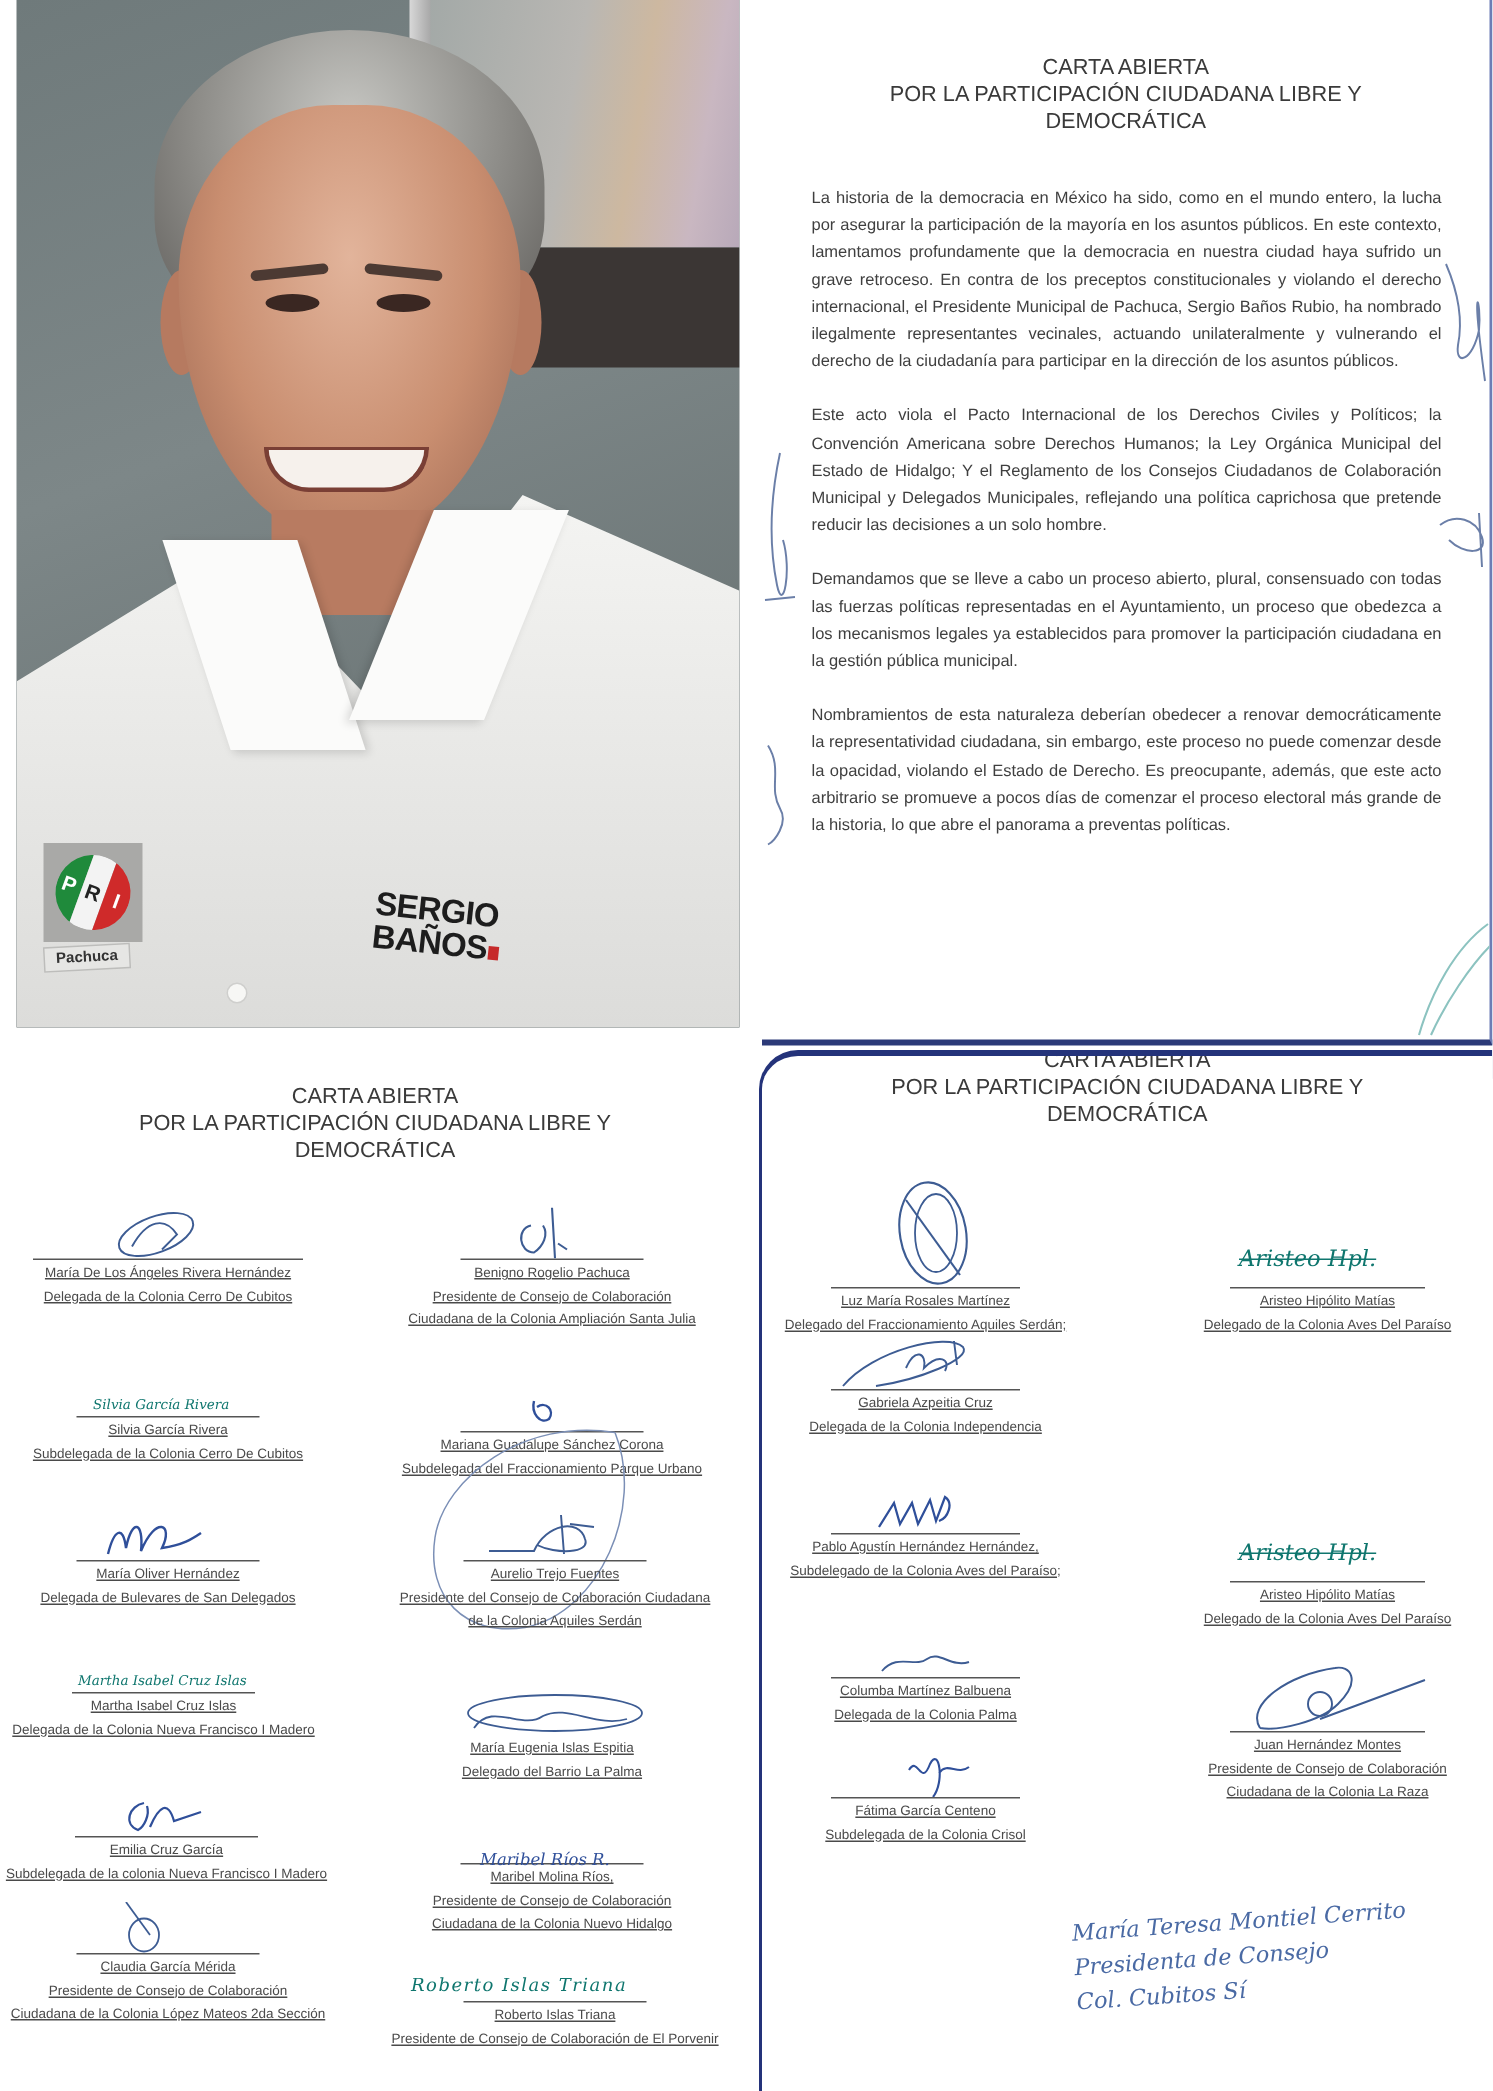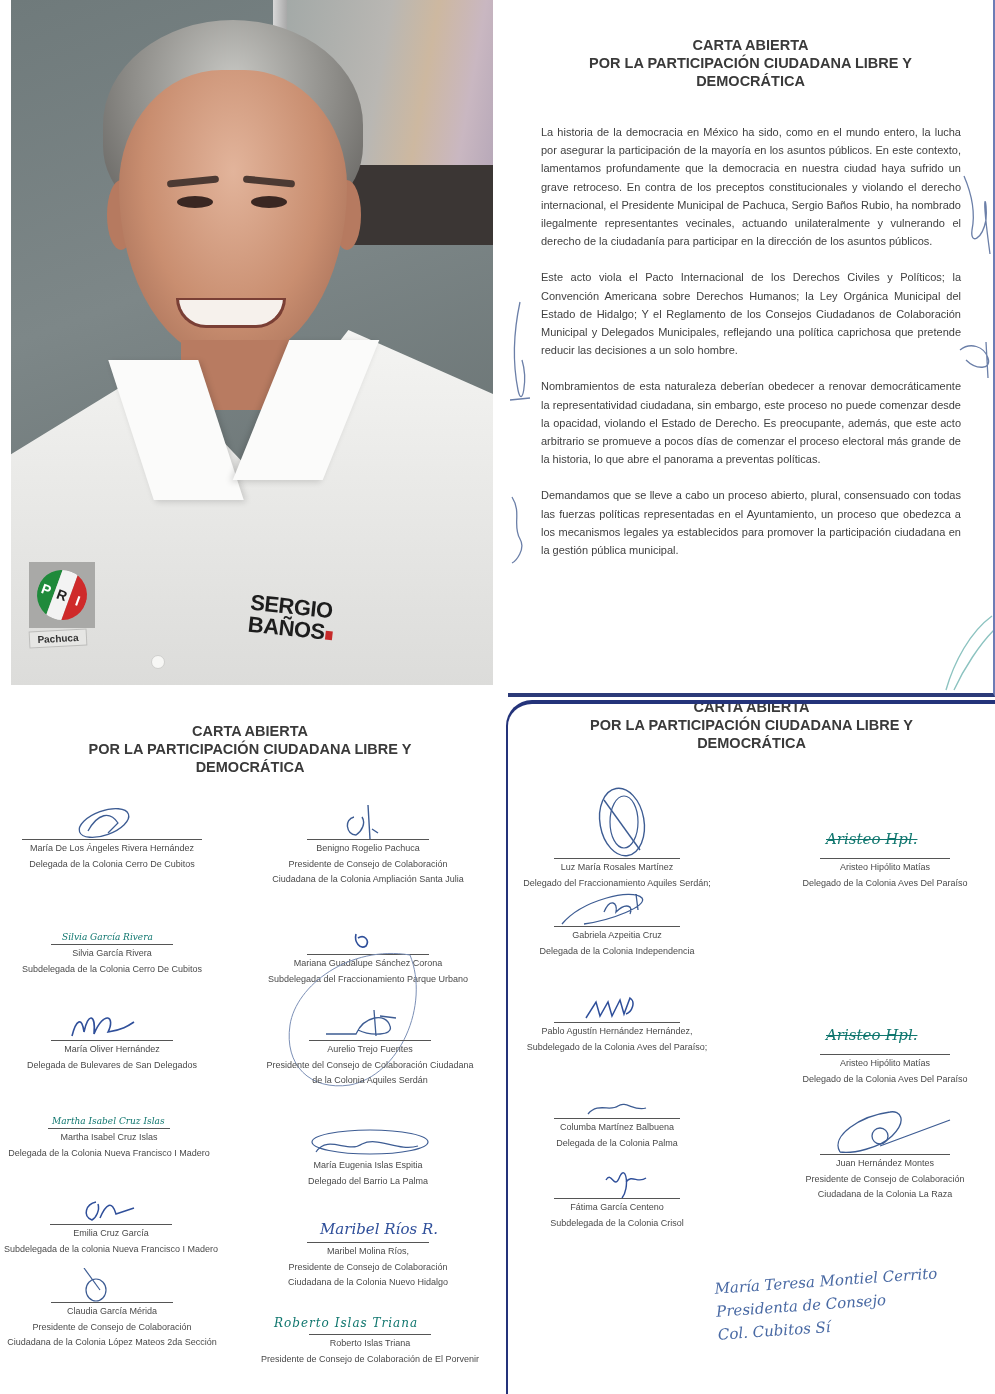--- a/index.html
+++ b/index.html
@@ -86,42 +86,42 @@
 
   
   .page {
     position: absolute; background: #fff; overflow: hidden;
   }
   .page.p1 { left: 508px; top: 0; width: 487px; height: 697px; border-right: 2px solid #6d7db5; border-bottom: 4px solid #2c3a78; }
   .page.p2 { left: 0; top: 700px; width: 500px; height: 694px; }
   .page.p3 { left: 506px; top: 700px; width: 489px; height: 694px; border-top: 4px solid #24337a; border-left: 2px solid #24337a; border-top-left-radius: 26px; }
 
   .title {
-    text-align: center; font-weight: 700; color: #3a3a3a; font-size: 14.5px; line-height: 18px;
+    text-align: center; font-weight: 400; color: #3a3a3a; font-size: 14.5px; line-height: 18px;
   }
   .p1 .title { margin-top: 36px; }
   .p2 .title { margin-top: 22px; }
   .p3 .title { margin-top: -6px; }
 
   .body-text {
     position: absolute; left: 33px; top: 123px; width: 420px;
     font-size: 11px; line-height: 18.2px; color: #3f3f3f; text-align: justify;
   }
   .body-text p { margin-bottom: 18px; }
 
   
   .ink { position: absolute; }
 
   
   .sig {
     position: absolute; text-align: center; font-size: 9px; line-height: 15.5px; color: #4a4a4a;
   }
   .sig .mark { height: 34px; position: relative; }
   .sig .line { border-top: 1px solid #555; margin: 0 auto 1px; }
-  .sig .name, .sig .role { display: block; white-space: nowrap; }
+  .sig .name, .sig .role { display: block; white-space: nowrap; text-decoration: underline; }
   .hand {
     position: absolute; font-family: "DejaVu Serif", serif; font-style: italic; color: #0f766e;
   }
 </style>
 </head>
 <body>
 
 <div class="photo">
   <div class="painting"></div>
   <div class="frame"></div>
@@ -160,22 +160,22 @@
 
 <div class="page p1">
   <div class="title">
     <div>CARTA ABIERTA</div>
     <div>POR LA PARTICIPACIÓN CIUDADANA LIBRE Y</div>
     <div>DEMOCRÁTICA</div>
   </div>
   <div class="body-text">
     <p>La historia de la democracia en México ha sido, como en el mundo entero, la lucha por asegurar la participación de la mayoría en los asuntos públicos. En este contexto, lamentamos profundamente que la democracia en nuestra ciudad haya sufrido un grave retroceso. En contra de los preceptos constitucionales y violando el derecho internacional, el Presidente Municipal de Pachuca, Sergio Baños Rubio, ha nombrado ilegalmente representantes vecinales, actuando unilateralmente y vulnerando el derecho de la ciudadanía para participar en la dirección de los asuntos públicos.</p>
     <p>Este acto viola el Pacto Internacional de los Derechos Civiles y Políticos; la Convención Americana sobre Derechos Humanos; la Ley Orgánica Municipal del Estado de Hidalgo; Y el Reglamento de los Consejos Ciudadanos de Colaboración Municipal y Delegados Municipales, reflejando una política caprichosa que pretende reducir las decisiones a un solo hombre.</p>
+    <p>Demandamos que se lleve a cabo un proceso abierto, plural, consensuado con todas las fuerzas políticas representadas en el Ayuntamiento, un proceso que obedezca a los mecanismos legales ya establecidos para promover la participación ciudadana en la gestión pública municipal.</p>
     <p>Nombramientos de esta naturaleza deberían obedecer a renovar democráticamente la representatividad ciudadana, sin embargo, este proceso no puede comenzar desde la opacidad, violando el Estado de Derecho. Es preocupante, además, que este acto arbitrario se promueve a pocos días de comenzar el proceso electoral más grande de la historia, lo que abre el panorama a preventas políticas.</p>
-    <p>Demandamos que se lleve a cabo un proceso abierto, plural, consensuado con todas las fuerzas políticas representadas en el Ayuntamiento, un proceso que obedezca a los mecanismos legales ya establecidos para promover la participación ciudadana en la gestión pública municipal.</p>
   </div>
 
   <svg class="ink" style="left:452px;top:170px" width="34" height="90">
     <path d="M4 6 C10 20 16 40 12 60 C10 75 22 70 26 50 C28 30 20 10 30 84" fill="none" stroke="#6b7fa8" stroke-width="1.3"></path>
   </svg>
   <svg class="ink" style="left:0;top:300px" width="26" height="120">
     <path d="M12 2 C6 30 4 60 10 90 C14 110 20 80 14 60 M2 100 L22 98" fill="none" stroke="#6b7fa8" stroke-width="1.3"></path>
   </svg>
   <svg class="ink" style="left:450px;top:340px" width="36" height="40">
     <path d="M2 10 C12 2 26 6 30 18 C34 30 18 30 8 20 M28 2 L30 38" fill="none" stroke="#6b7fa8" stroke-width="1.3"></path>
@@ -289,21 +289,21 @@
           <path d="M76 28 L106 28 C114 10 136 6 140 20 C144 30 120 30 108 24 M124 4 L126 30 M130 10 L146 12" fill="none" stroke="#3d5c93" stroke-width="1.3"></path>
         </svg></div>
     <div class="line" style="width:122px"></div>
     <span class="name">Aurelio Trejo Fuentes</span>
     <span class="role">Presidente del Consejo de Colaboración Ciudadana</span>
     <span class="role">de la Colonia Aquiles Serdán</span>
   </div>
 
   <div class="sig" style="left:258px;top:512px;width:220px">
     <div class="mark" style="height:30px">
-        <span class="hand" style="left:62px;top:10px;font-size:15px;color:#2f4f9a">Maribel Ríos R.</span>
+        <span class="hand" style="left:62px;top:20px;font-size:11px;color:#2f4f9a">Maribel Ríos R.</span>
       </div>
     <div class="line" style="width:122px"></div>
     <span class="name">Maribel Molina Ríos,</span>
     <span class="role">Presidente de Consejo de Colaboración</span>
     <span class="role">Ciudadana de la Colonia Nuevo Hidalgo</span>
   </div>
 
   <div class="sig" style="left:240px;top:612px;width:260px">
     <div class="mark" style="height:22px">
         <span class="hand" style="left:34px;top:4px;font-size:12px;letter-spacing:1px">Roberto Islas Triana</span>

